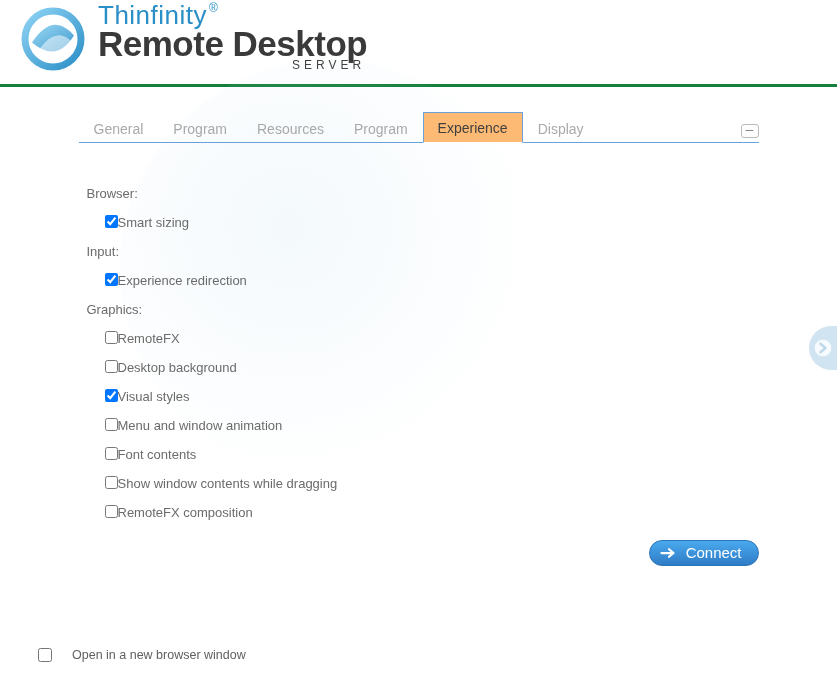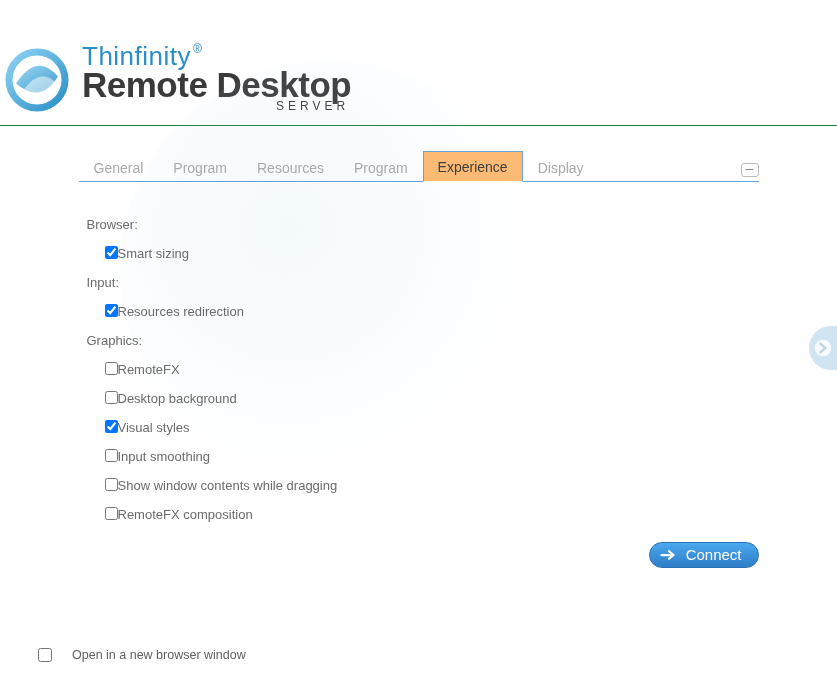--- a/index.html
+++ b/index.html
@@ -19,23 +19,22 @@
     position: absolute;
     top: 60px; left: 120px;
     width: 420px; height: 420px;
     border-radius: 50%;
     background: radial-gradient(circle at 40% 40%, rgba(180,215,235,0.15), rgba(180,215,235,0) 70%);
     pointer-events: none;
   }
   .header {
     display: flex;
     align-items: center;
-    padding: 0 0 10px 2px;
-    border-bottom: 1px solid #15803d;
-    margin-top: 41px;
+    padding: 0 0 10px 18px;
+    border-bottom: 3px solid #15803d;
   }
   .logo-mark {
     width: 70px; height: 70px;
     margin-top: 4px;
   }
   .logo-text {
     margin-left: 10px;
     margin-top: -2px;
     line-height: 1;
   }
@@ -99,21 +98,21 @@
     font-size: 14px;
     line-height: 9px;
     text-align: center;
     cursor: pointer;
   }
   .panel {
     padding: 30px 0 50px 8px;
   }
   .section-label {
     color: #6b6b6b;
-    margin: 5px 0 14px 0;
+    margin: 13px 0 14px 0;
   }
   .option-row {
     margin: 8px 0 14px 18px;
     display: flex;
   }
   .option-row input[type="checkbox"] {
     width: 13px; height: 13px;
     margin: 0;
   }
   .option-row label { color: #6b6b6b; cursor: pointer; }
@@ -199,39 +198,43 @@
   <div class="panel">
     <div class="section-label">Browser:</div>
     <div class="option-row">
       <input type="checkbox" id="cb-smart" checked="" style="">
       <label for="cb-smart">Smart sizing</label>
     </div>
 
     <div class="section-label">Input:</div>
     <div class="option-row">
       <input type="checkbox" id="cb-multi" checked="" style="">
-      <label for="cb-multi">Resources redirection</label>
+      <label for="cb-multi">Experience redirection</label>
     </div>
 
     <div class="section-label">Graphics:</div>
     <div class="option-row">
       <input type="checkbox" id="cb-rfx" style="">
       <label for="cb-rfx">RemoteFX</label>
     </div>
     <div class="option-row">
       <input type="checkbox" id="cb-dbg" style="">
       <label for="cb-dbg">Desktop background</label>
     </div>
     <div class="option-row">
       <input type="checkbox" id="cb-vs" checked="" style="">
       <label for="cb-vs">Visual styles</label>
     </div>
     <div class="option-row">
+      <input type="checkbox" id="cb-ma" style="">
+      <label for="cb-ma">Menu and window animation</label>
+    </div>
+    <div class="option-row">
       <input type="checkbox" id="cb-fs" style="">
-      <label for="cb-fs">Input smoothing</label>
+      <label for="cb-fs">Font contents</label>
     </div>
     <div class="option-row">
       <input type="checkbox" id="cb-sd" style="">
       <label for="cb-sd">Show window contents while dragging</label>
     </div>
     <div class="option-row">
       <input type="checkbox" id="cb-dc" style="">
       <label for="cb-dc">RemoteFX composition</label>
     </div>
 

